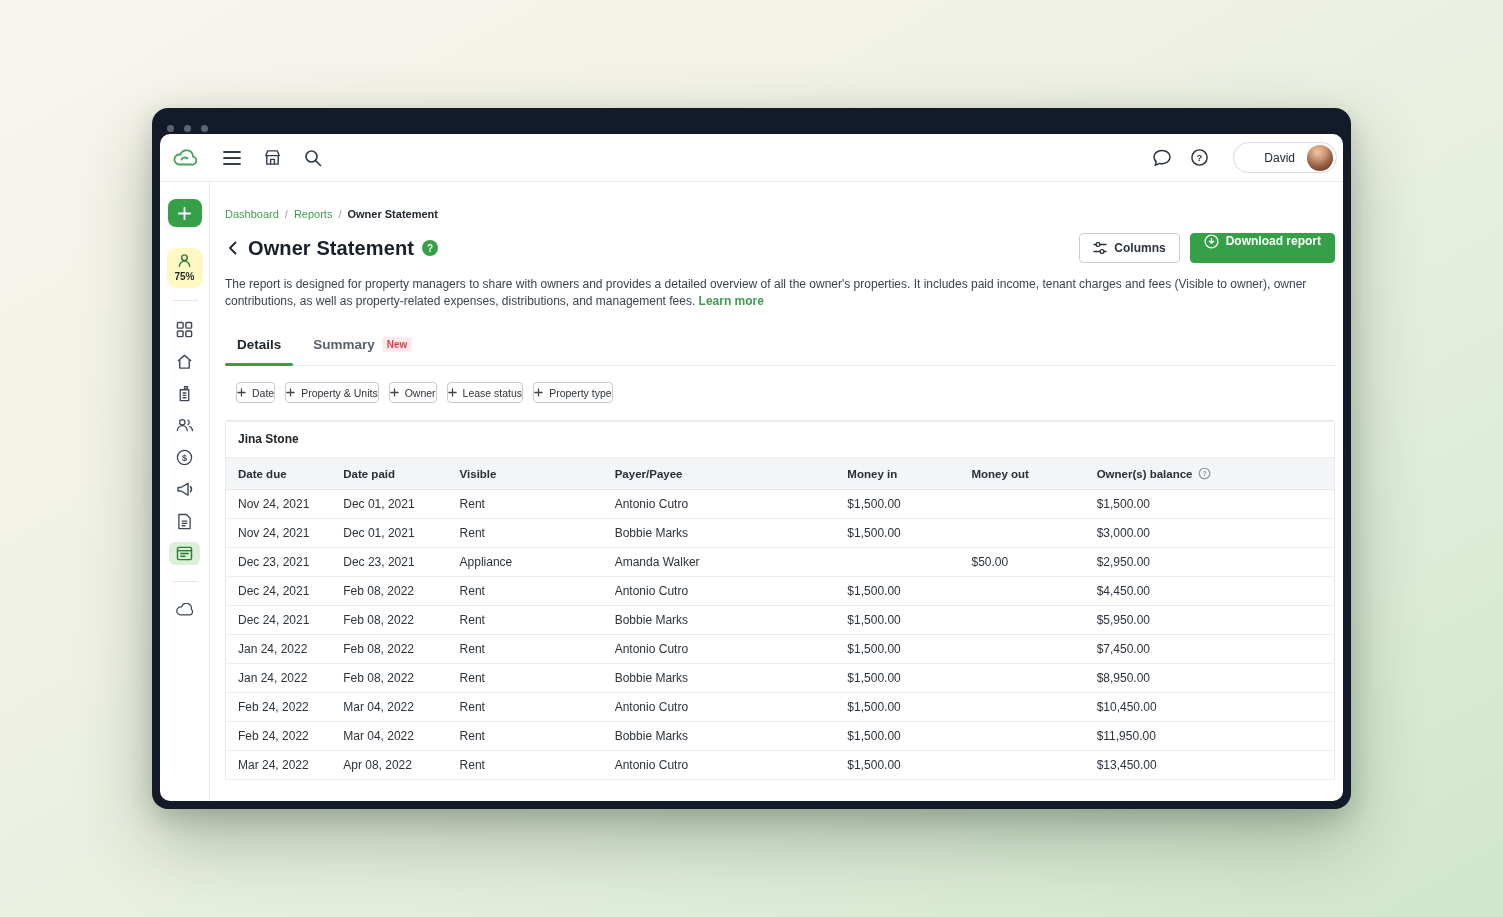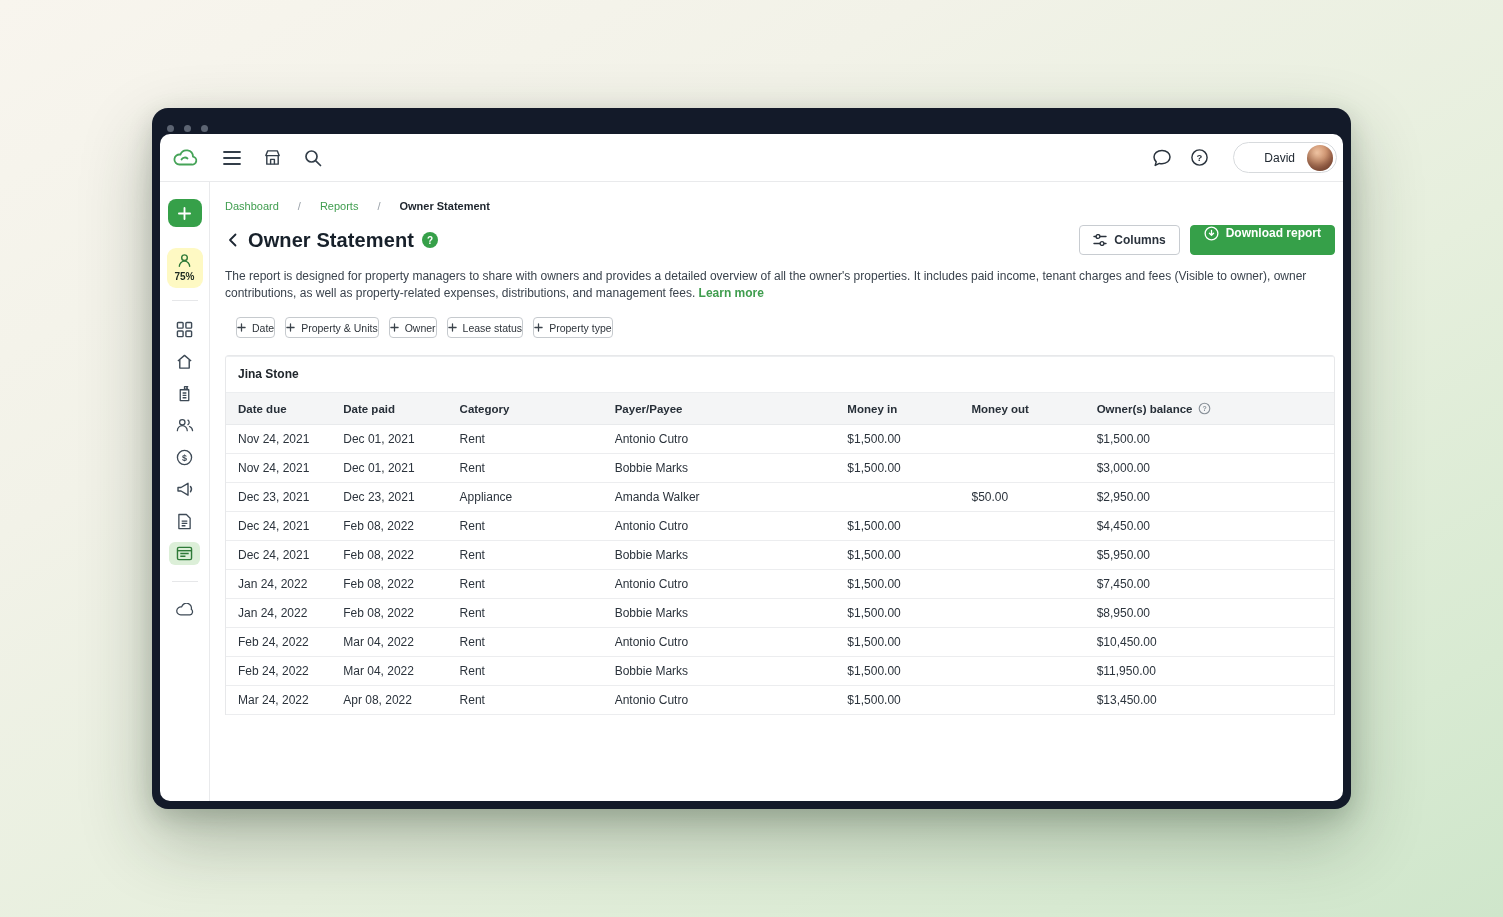--- a/index.html
+++ b/index.html
@@ -53,21 +53,21 @@
     display:flex; flex-direction:column; align-items:center; gap:3px; cursor:pointer;
   }
   .occupancy-label { font-size:10px; font-weight:700; color:#1d2a20; }
   .side-divider { width:26px; height:1px; background:#e6e7e9; margin:12px 0; }
   .nav-item { width:100%; height:32px; display:flex; align-items:center; justify-content:center; cursor:pointer; background:none; border:none; }
   .nav-item.active .active-pad { background:#dcefd8; border-radius:6px; padding:4px 7px; display:flex; align-items:center; }
 
   
   .main { flex:1; min-width:0; padding:18px 8px 0 15px; overflow:hidden; }
 
-  .breadcrumb { font-size:11px; display:flex; align-items:flex-end; gap:19px; }
+  .breadcrumb { font-size:11px; display:flex; align-items:flex-end; gap:6px;margin-top:8px; }
   .crumb-link { color:#3f9d4e; cursor:pointer; }
   .crumb-sep { color:#9aa1a9; }
   .crumb-current { color:#1d242c; font-weight:700; }
 
   .title-row { margin-top:13px; display:flex; align-items:center; }
   .back-btn { margin-right:7px; display:flex; cursor:pointer; background:none; border:none; }
   .page-title { font-size:20px; font-weight:700; color:#17202a; letter-spacing:.1px; }
   .title-help {
     width:16px; height:16px; border-radius:50%; background:#36a049; color:#fff;
     font-size:10px; font-weight:700; display:flex; align-items:center; justify-content:center;
@@ -324,20 +324,29 @@
               </span>
               <span>Download report</span>
             </button>
           </div>
         </div>
 
         <p class="description"><span>The report is designed for property managers to share with owners and provides a detailed overview of all the owner's properties. It includes paid income, tenant charges and fees (Visible to owner), owner contributions, as well as property-related expenses, distributions, and management fees.</span>
           <span class="learn-more">Learn more</span>
         </p>
 
+        <div class="tabs">
+          <button class="tab active">
+            <span>Details</span>
+          </button>
+          <button class="tab inactive">
+            <span>Summary</span>
+            <span class="new-badge">New</span>
+          </button>
+        </div>
 
         <div class="filter-row">
 
             <button class="chip">
               <span>
                 <svg width="9" height="9" viewBox="0 0 10 10" fill="none" stroke="#3c444c" stroke-width="1.4" stroke-linecap="round">
                   <path d="M5 1v8M1 5h8"></path>
                 </svg>
               </span>
               <span>Date</span>
@@ -390,21 +399,21 @@
                 <col style="width:14%">
                 <col style="width:21%">
                 <col style="width:11.2%">
                 <col style="width:11.3%">
                 <col style="width:22.5%">
             </colgroup>
             <thead>
               <tr>
                 <th>Date due</th>
                 <th>Date paid</th>
-                <th>Category</th>
+                <th>Visible</th>
                 <th>Payer/Payee</th>
                 <th>Money in</th>
                 <th>Money out</th>
                 <th>
                   <span class="th-flex">
                     <span>Owner(s) balance</span>
                     <span>
                       <svg width="13" height="13" viewBox="0 0 14 14" fill="none">
                           <circle cx="7" cy="7" r="5.7" stroke="#8a929a" stroke-width="1.2"></circle>
                           <text x="7" y="10" text-anchor="middle" font-size="7.5" font-weight="700" fill="#8a929a" font-family="Liberation Sans, sans-serif">?</text>

